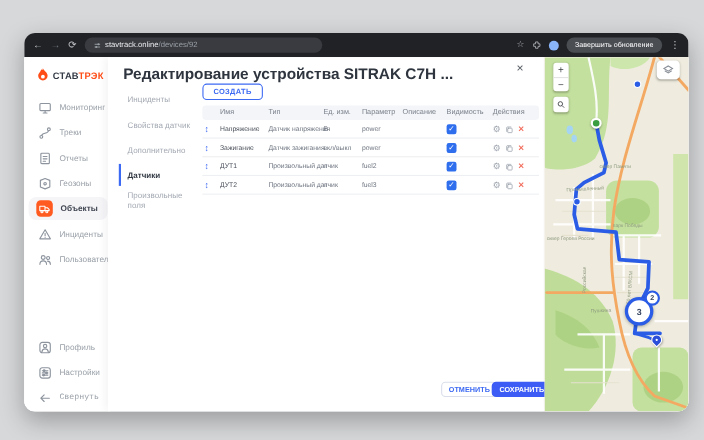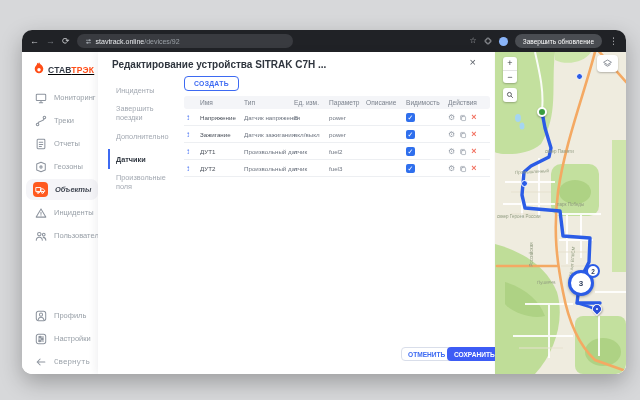--- a/index.html
+++ b/index.html
@@ -23,38 +23,38 @@
   .tb-ico { color:#b6b9be; font-size:8px; line-height:1; cursor:pointer; }
   #avatar-dot { width:9px; height:9px; border-radius:50%; background:#8ab4f8; }
   #update-pill { background:#4a4d52; color:#fff; font-size:6.5px; height:14px; border-radius:8px;
                  display:flex; align-items:center; padding:0 8px; white-space:nowrap; cursor:pointer; }
   #kebab { color:#c8cacd; font-size:9px; cursor:pointer; }
 
   #content { position:absolute; left:0; top:22px; width:604px; height:322px; background:#fff; }
 
   
   #sidebar { position:absolute; left:0; top:0; width:78px; height:100%; background:#fff; }
-  #logo { position:absolute; left:11px; top:7px; display:flex; align-items:center; gap:3px;text-decoration:underline; }
+  #logo { position:absolute; left:11px; top:7px; display:flex; align-items:center; gap:3px; }
   #logo .flame { width:12px; height:14px; }
   .logo-t1 { font-size:8.5px; font-weight:bold; color:#343a45; letter-spacing:.2px; }
   .logo-t2 { font-size:8.5px; font-weight:bold; color:#ff4d17; letter-spacing:.2px; }
   .side-item { position:absolute; left:4px; width:72px; height:21px; display:flex; align-items:center;
                gap:7px; padding-left:9px; border-radius:7px; cursor:pointer; color:#8d949e; }
   .side-item .lbl { font-size:7.5px; color:#99a0a8; white-space:nowrap; }
   .side-item svg { width:12px; height:12px; flex:0 0 auto; }
   .side-item.active { background:#f5f5f8; }
   .side-item.active .lbl { color:#3f4550; font-weight:bold; }
   .icon-tile { width:15px; height:15px; border-radius:4px; background:#ff5a1f; display:flex;
                align-items:center; justify-content:center; margin-left:-2px; }
   .icon-tile svg { width:11px; height:11px; }
 
   
   #panel { position:absolute; left:76px; top:0; width:396px; height:322px; background:#fff;
            box-shadow:-2px 0 8px rgba(40,45,60,.07); }
-  #panel-title { position:absolute; left:14px; top:7px; font-size:10px; font-weight:bold; color:#2f353e; }
+  #panel-title { position:absolute; left:14px; top:7px; font-size:14px; font-weight:bold; color:#2f353e; }
   #panel-close { position:absolute; right:18px; top:4px; font-size:11px; color:#5b6068; cursor:pointer; }
   .tab { position:absolute; left:10px; width:72px; height:20px; font-size:7.3px; color:#a3a9b2;
          display:flex; align-items:center; padding-left:6px; border-left:2px solid transparent; cursor:pointer; }
   .tab.active { color:#333a44; font-weight:bold; border-left-color:#3d6af2; }
   #create-btn { position:absolute; left:86px; top:24px; height:15px; padding:0 9px; background:#fff;
                 border:1px solid #3d6af2; border-radius:4px; color:#3d6af2; font-size:6.8px; font-weight:bold;
                 display:flex; align-items:center; cursor:pointer; letter-spacing:.3px; }
 
   #table { position:absolute; left:86px; top:44px; width:306px; }
   #thead { position:relative; height:13px; background:#f4f5f8; border-radius:3px; }
@@ -165,21 +165,21 @@
               </svg>
               <span class="lbl">Отчеты</span>
             </div>
             <div class="side-item" style="top: 104px; text-align: center;">
               <svg viewBox="0 0 14 14" width="12" height="12" fill="none" stroke="currentColor" stroke-width="1.2" stroke-linecap="round" stroke-linejoin="round">
                 <path d="M2 3.5 7 1.5l5 2v7l-5 2-5-2z"></path>
                 <circle cx="7" cy="7" r="1.3"></circle>
               </svg>
               <span class="lbl">Геозоны</span>
             </div>
-            <div class="side-item active" style="top: 127px; font-style: italic;">
+            <div class="side-item active" style="top: 127px;">
               <div class="icon-tile">
                 <svg viewBox="0 0 14 14" width="11" height="11" fill="none" stroke="currentColor" stroke-width="1.2" stroke-linecap="round" stroke-linejoin="round" style="color: rgb(255, 255, 255);">
                   <path d="M1.5 4.5h6v5h-6zM7.5 6.2h2.8l2 1.8v1.5h-4.8z"></path>
                   <circle cx="4" cy="10.8" r="1.2"></circle>
                   <circle cx="9.6" cy="10.8" r="1.2"></circle>
                 </svg>
               </div>
               <span class="lbl">Объекты</span>
             </div>
             <div class="side-item" style="top: 150px;">
@@ -225,21 +225,21 @@
               <span class="lbl">Свернуть</span>
             </div>
           </div>
       </div>
 
       <div id="panel">
         <div id="panel-title">Редактирование устройства SITRAK C7H ...</div>
         <div id="panel-close">×</div>
         <div id="tabs">
             <div class="tab" style="top: 28px;">Инциденты</div>
-            <div class="tab" style="top: 51px;">Завершить поездки</div>
+            <div class="tab" style="top: 51px;">Свойства датчик</div>
             <div class="tab" style="top: 74px;">Дополнительно</div>
             <div class="tab active" style="top: 97px;">Датчики</div>
             <div class="tab" style="top: 120px;">Произвольные поля</div>
           </div>
         <button id="create-btn">СОЗДАТЬ</button>
 
         <div id="table">
           <div id="thead">
               <span class="th c1">Имя</span>
               <span class="th c2">Тип</span>

